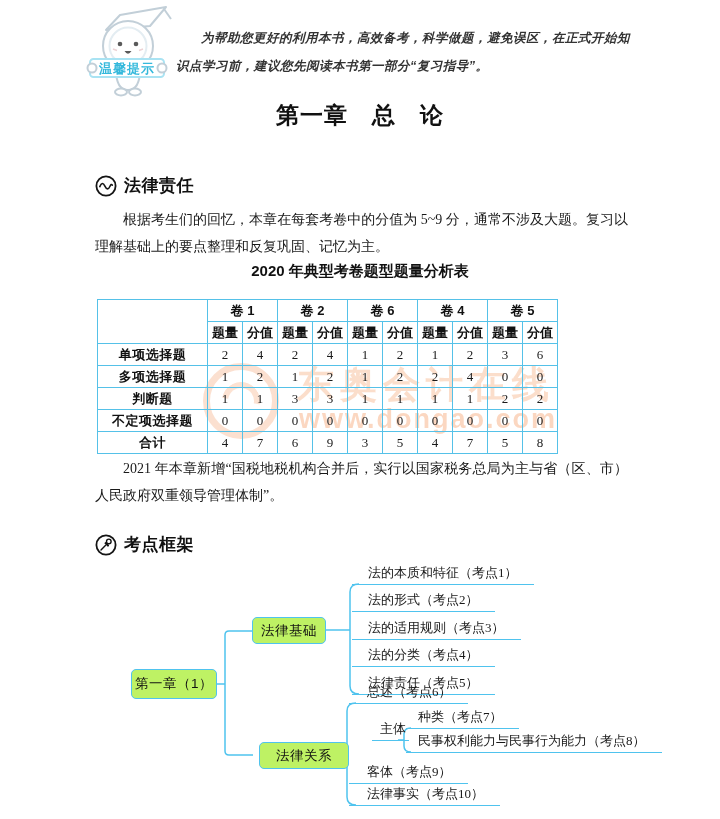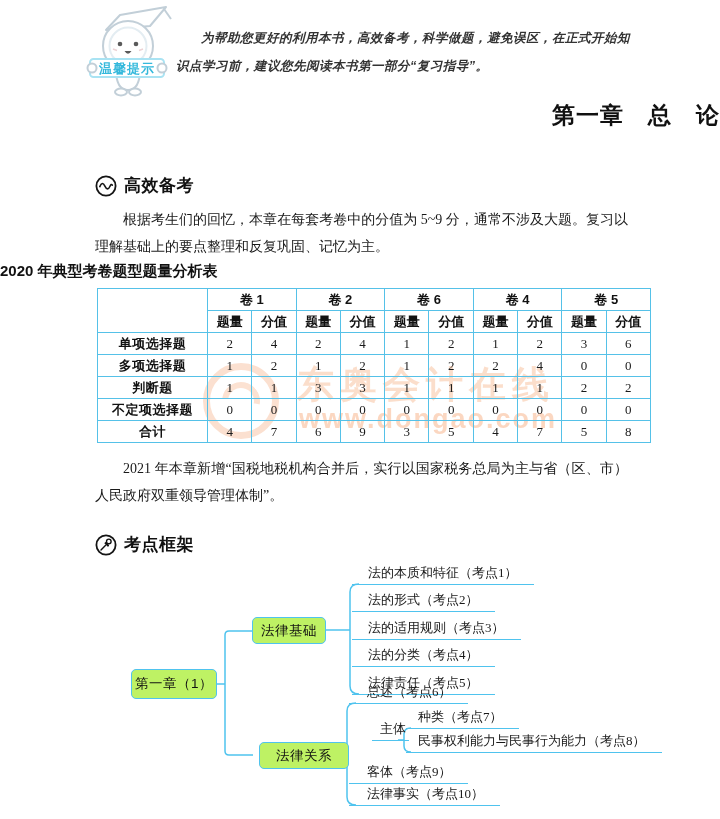--- a/index.html
+++ b/index.html
@@ -13,46 +13,46 @@
   
   .mascot-wrap { left:76px; top:2px; width:106px; height:98px; }
   .tip-text {
     left:176px; top:24px; width:462px;
     font-size:12.5px; font-weight:bold; color:#333;
     line-height:28px; text-indent:2em; letter-spacing:0.5px;font-style:italic;
   }
 
   
   .chapter-title {
-    left:0; top:100px; width:720px; text-align:right;
+    left:0; top:100px; width:720px; text-align:center;
     font-size:23px; font-weight:bold; color:#111; letter-spacing:1px;
   }
 
   
   .sec-heading { display:flex; align-items:center; gap:7px; }
   .sec-heading .h-label { font-size:17px; font-weight:bold; color:#111; letter-spacing:0.5px; }
   .sec1 { left:95px; top:174px; }
   .sec2 { left:95px; top:533px; }
 
   
   .para {
     font-family:"Liberation Serif","DejaVu Serif",serif;
     font-size:14px; line-height:27px; color:#191919;
     text-indent:2em; text-align:justify;
   }
   .para1 { left:95px; top:206px; width:533px; }
   .para2 { left:95px; top:455px; width:533px; }
 
   
   .table-title {
-    left:0; top:262px; width:720px; text-align:left;
+    left:0; top:262px; width:720px; text-align:center;
     font-size:15px; font-weight:bold; color:#111;
   }
   table.exam {
-    position:absolute; left:97px; top:288px; width:554px;
+    position:absolute; left:97px; top:299px; width:461px;
     border-collapse:collapse; table-layout:fixed;
     border:1.5px solid #55c1e8;
   }
   table.exam td {
     border:1px solid #55c1e8; text-align:center; vertical-align:middle;
     height:22px; font-size:13px; background:transparent;
   }
   td.hdr { font-weight:bold; color:#111; }
   td.rlabel { font-weight:600; color:#111; letter-spacing:0.5px; }
   td.num { font-family:"Liberation Serif","DejaVu Serif",serif; font-size:13.5px; }
@@ -146,21 +146,21 @@
 
 <div class="abs tip-text">为帮助您更好的利用本书，高效备考，科学做题，避免误区，在正式开始知识点学习前，建议您先阅读本书第一部分“复习指导”。</div>
 
 <div class="abs chapter-title">第一章　总　论</div>
 
 <div class="abs sec-heading sec1">
   <svg class="icon-circle" viewBox="0 0 22 22" fill="none" stroke="#141414" stroke-linecap="round">
     <circle cx="11" cy="11" r="9.6" stroke-width="1.8"></circle>
     <path stroke-width="1.6" d="M4.8,11.6 C6.4,7.6 8.2,7.6 9.9,11.2 C11.6,14.8 13.4,14.8 15.0,11.2 C15.8,9.4 16.6,9.0 17.3,10.2"></path>
   </svg>
-  <span class="h-label">高效备考</span>
+  <span class="h-label">法律责任</span>
 </div>
 
 <div class="abs para para1">根据考生们的回忆，本章在每套考卷中的分值为 5~9 分，通常不涉及大题。复习以理解基础上的要点整理和反复巩固、记忆为主。</div>
 
 <div class="abs table-title">2020 年典型考卷题型题量分析表</div>
 
 <div class="watermark">
   <div class="abs wm-ring"></div>
   <div class="abs wm-swirl"></div>
   <div class="abs wm-brand">东奥会计在线</div>

